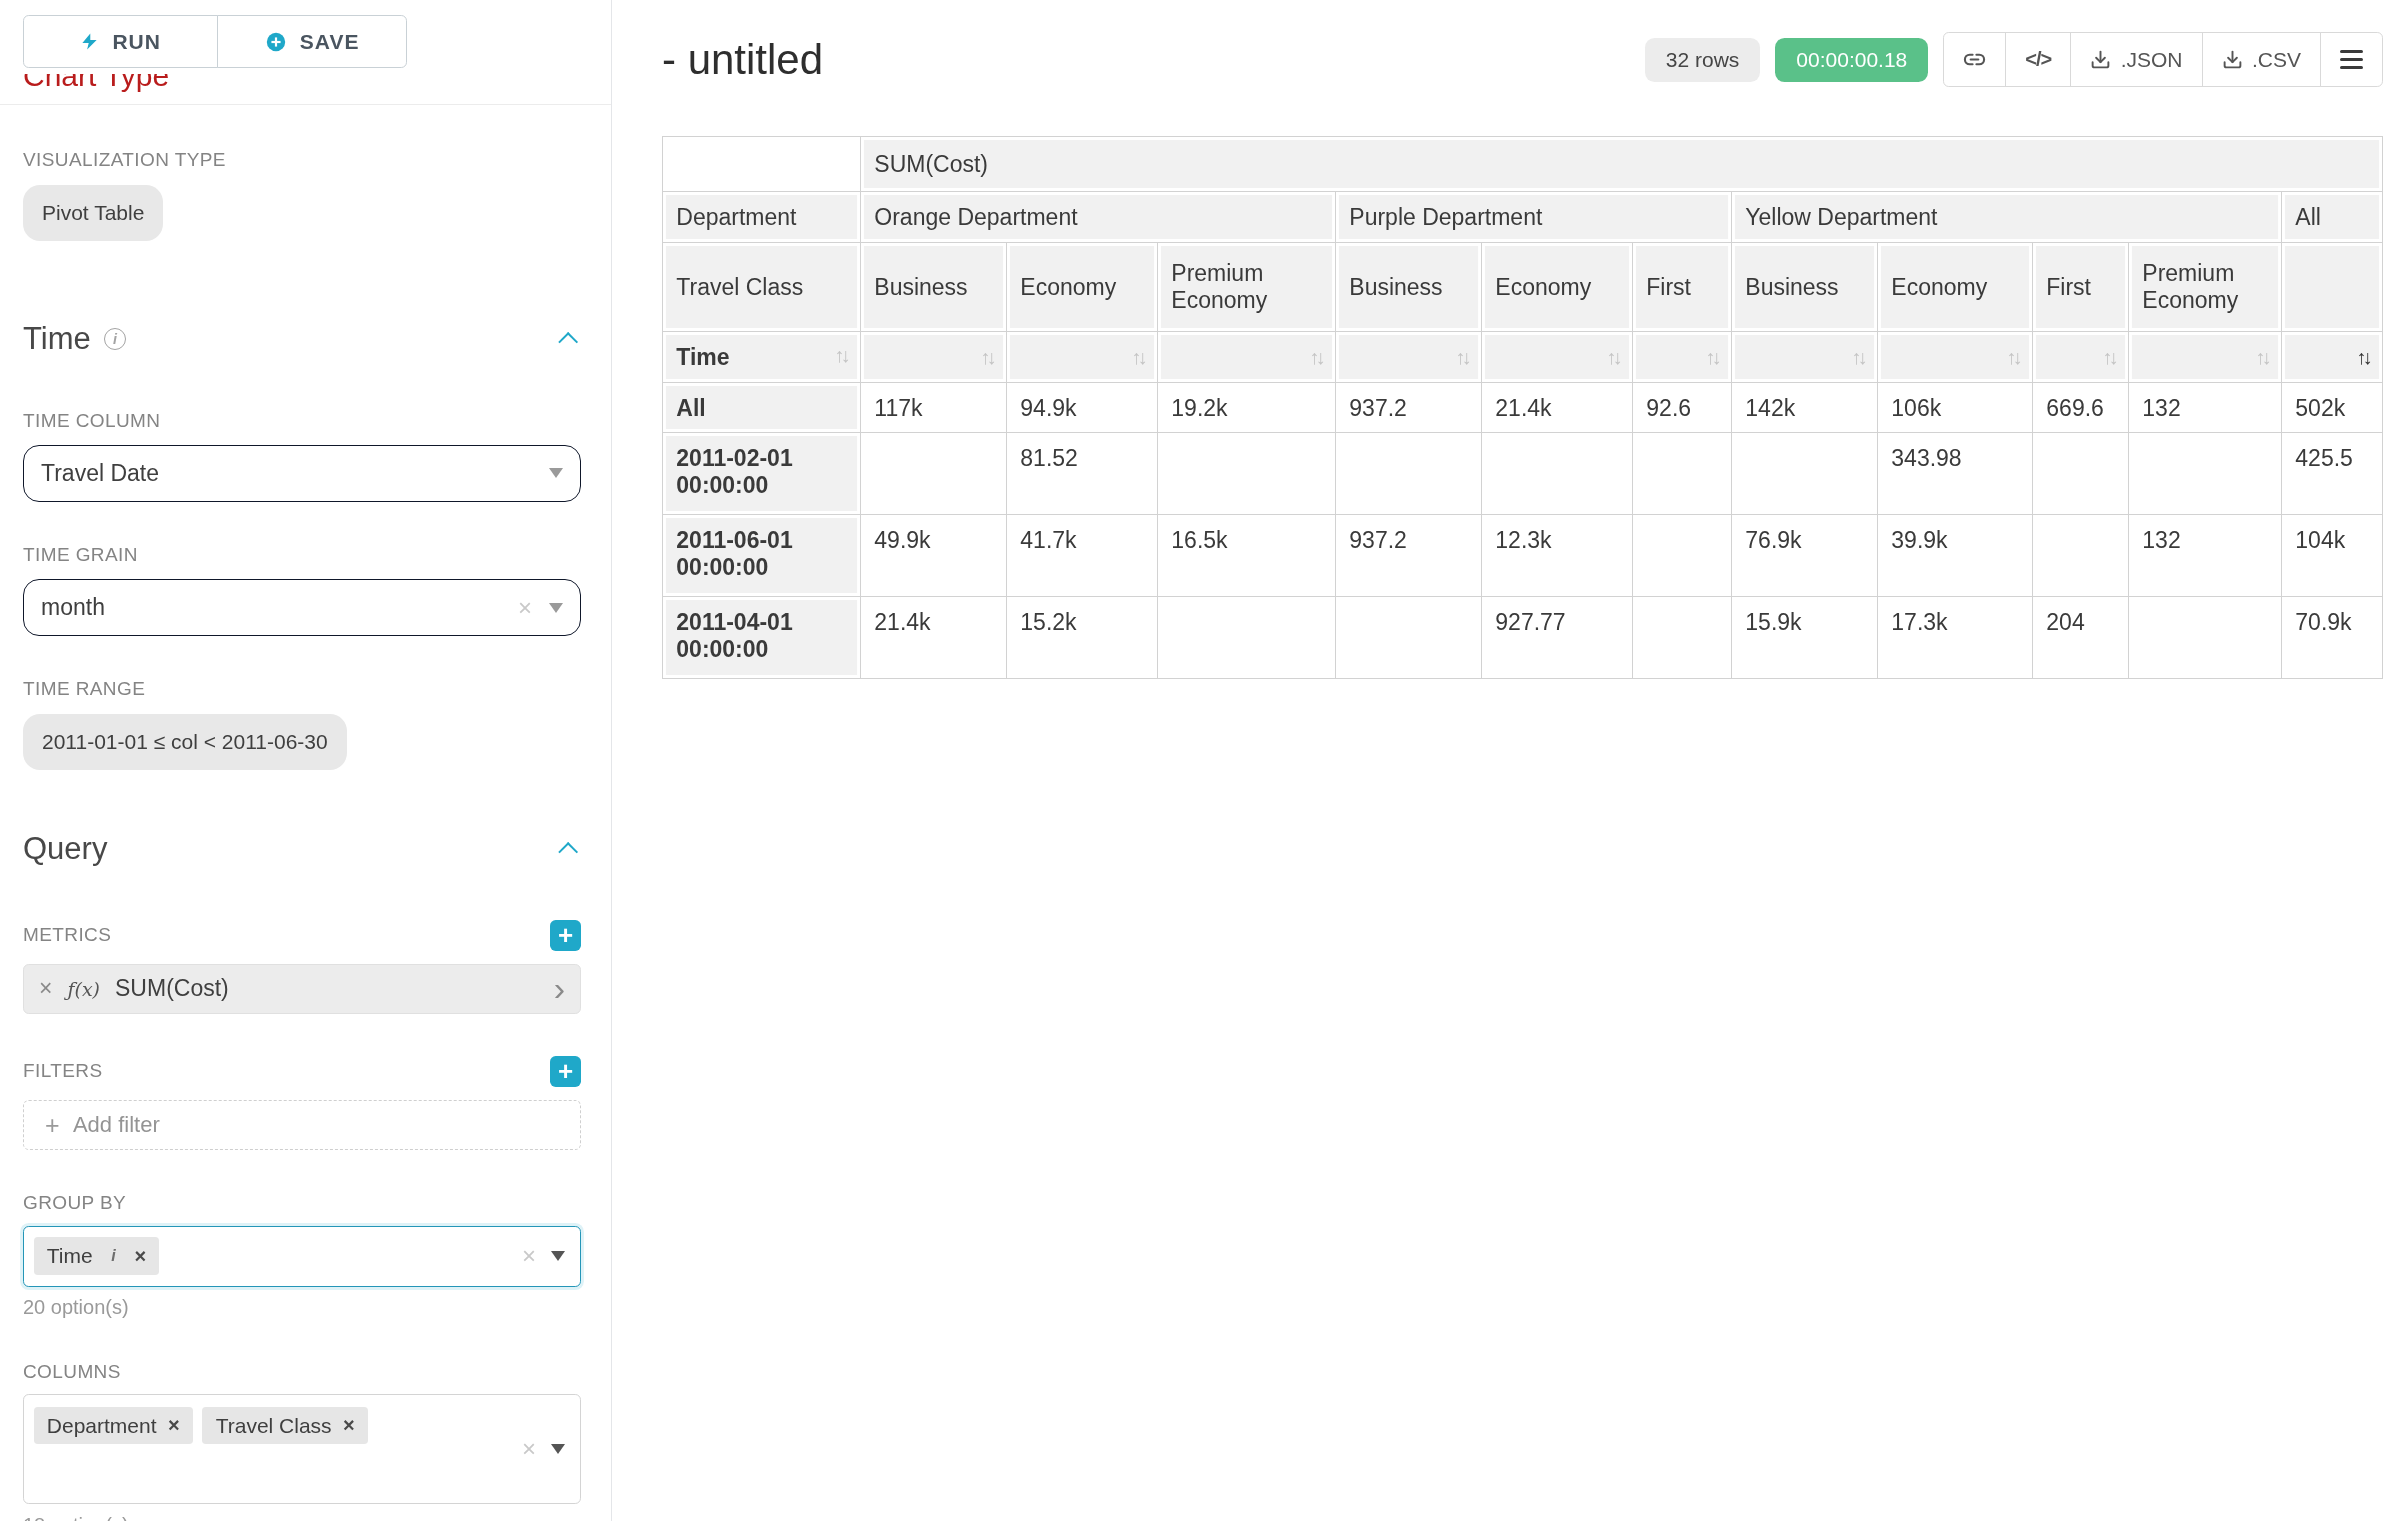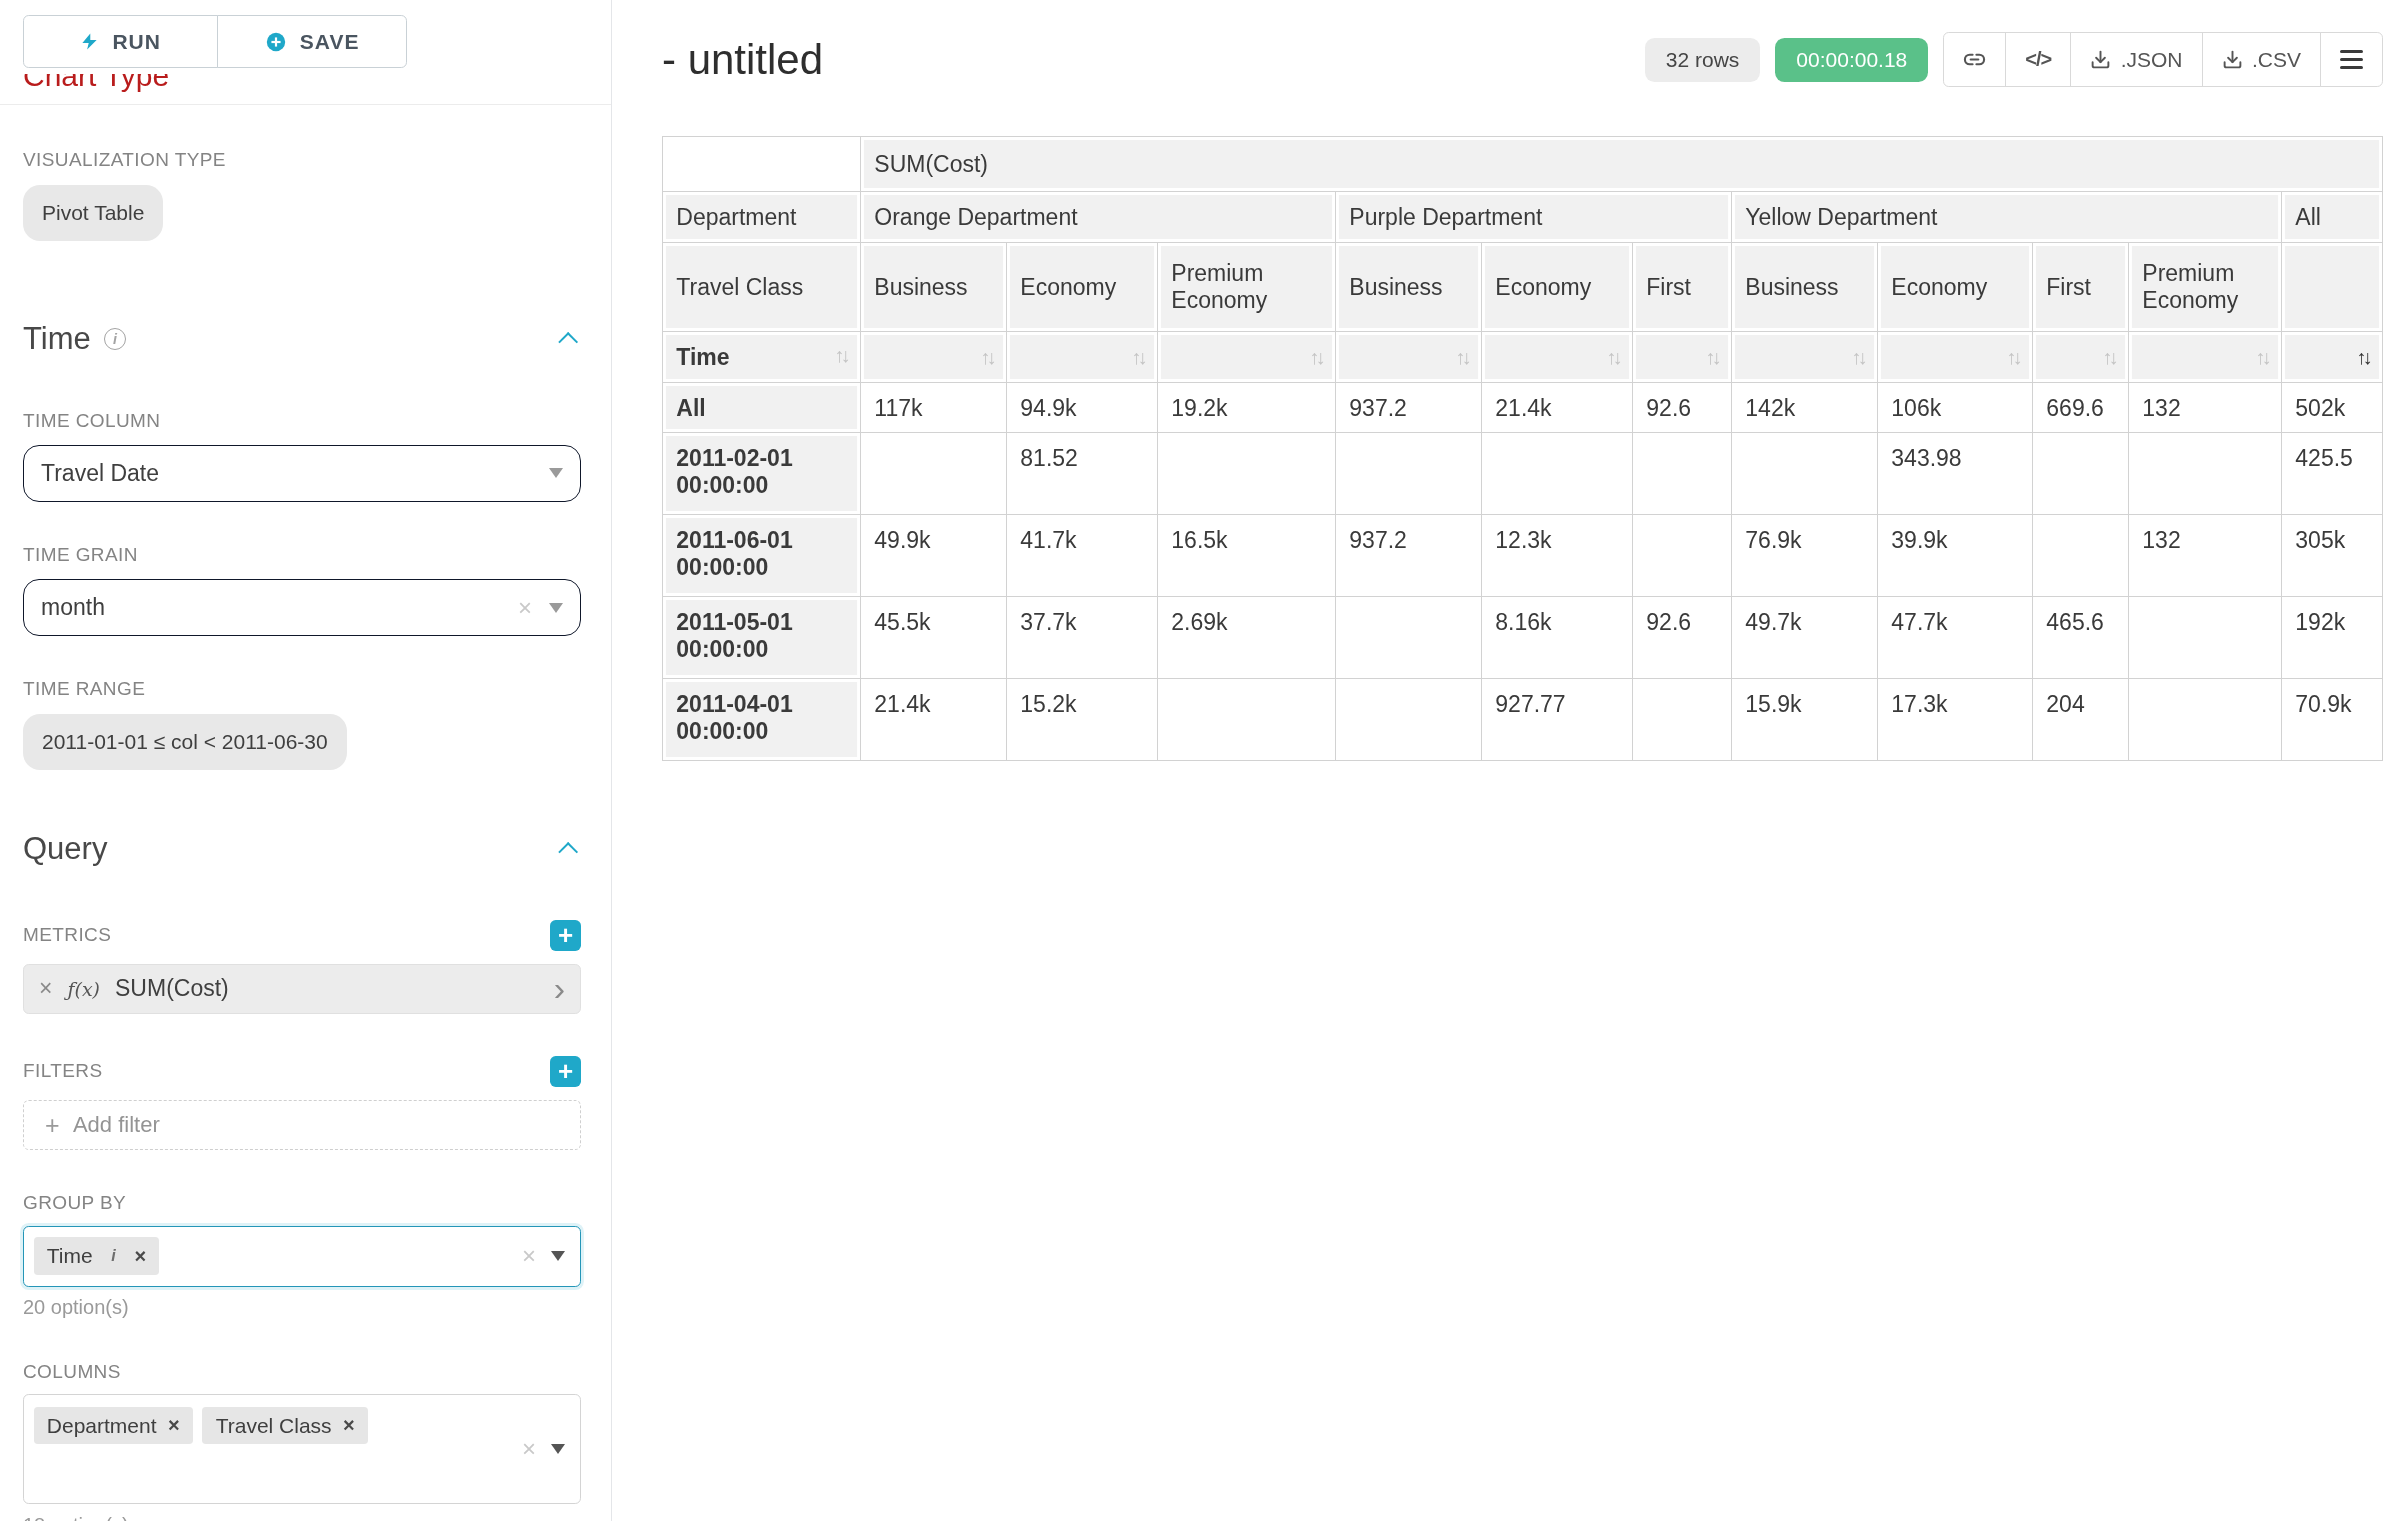--- a/index.html
+++ b/index.html
@@ -406,35 +406,21 @@
             <td>49.9k</td>
             <td>41.7k</td>
             <td>16.5k</td>
             <td>937.2</td>
             <td>12.3k</td>
             <td></td>
             <td>76.9k</td>
             <td>39.9k</td>
             <td></td>
             <td>132</td>
-            <td>305k</td>
-          </tr>
-          <tr class="tall">
-            <th class="rowhead">2011-05-01 00:00:00</th>
-            <td>45.5k</td>
-            <td>37.7k</td>
-            <td>2.69k</td>
-            <td></td>
-            <td>8.16k</td>
-            <td>92.6</td>
-            <td>49.7k</td>
-            <td>47.7k</td>
-            <td>465.6</td>
-            <td></td>
-            <td>192k</td>
+            <td>104k</td>
           </tr>
           <tr class="tall">
             <th class="rowhead">2011-04-01 00:00:00</th>
             <td>21.4k</td>
             <td>15.2k</td>
             <td></td>
             <td></td>
             <td>927.77</td>
             <td></td>
             <td>15.9k</td>

